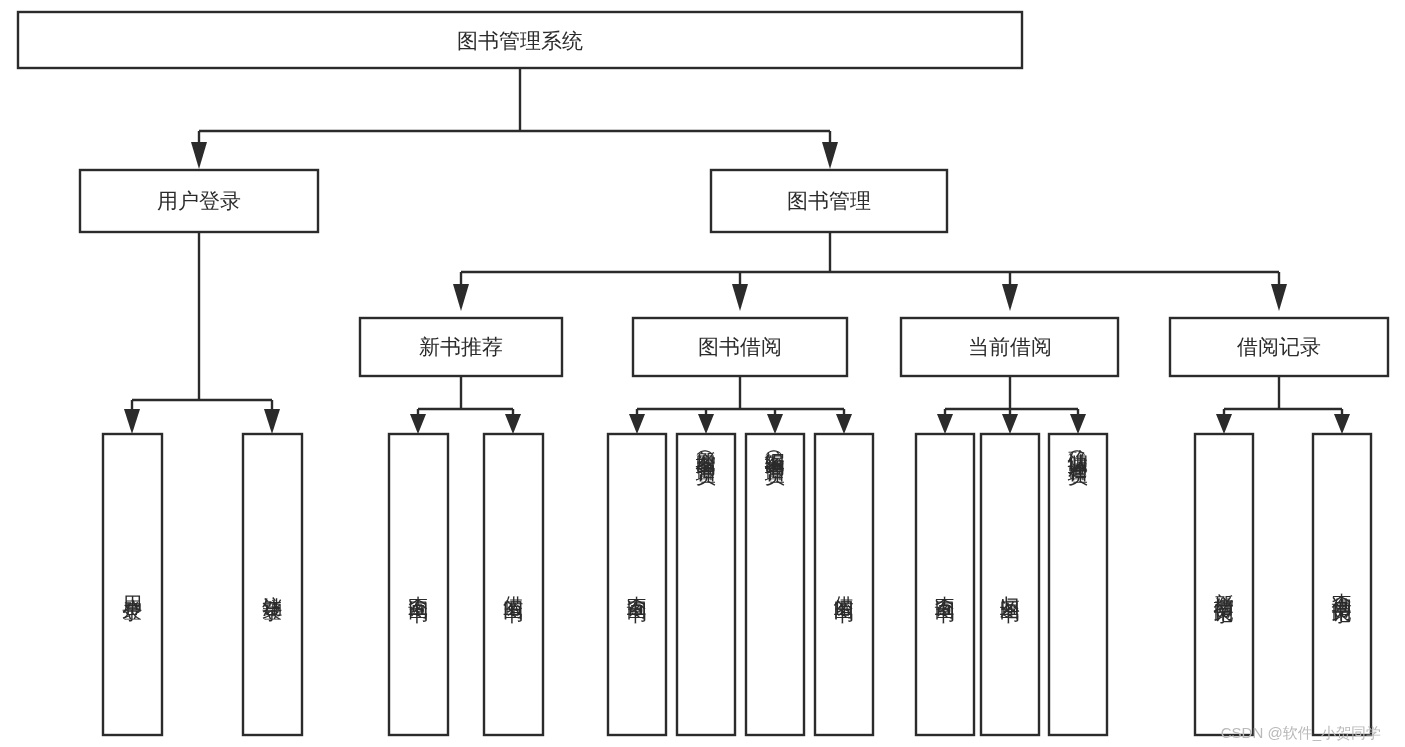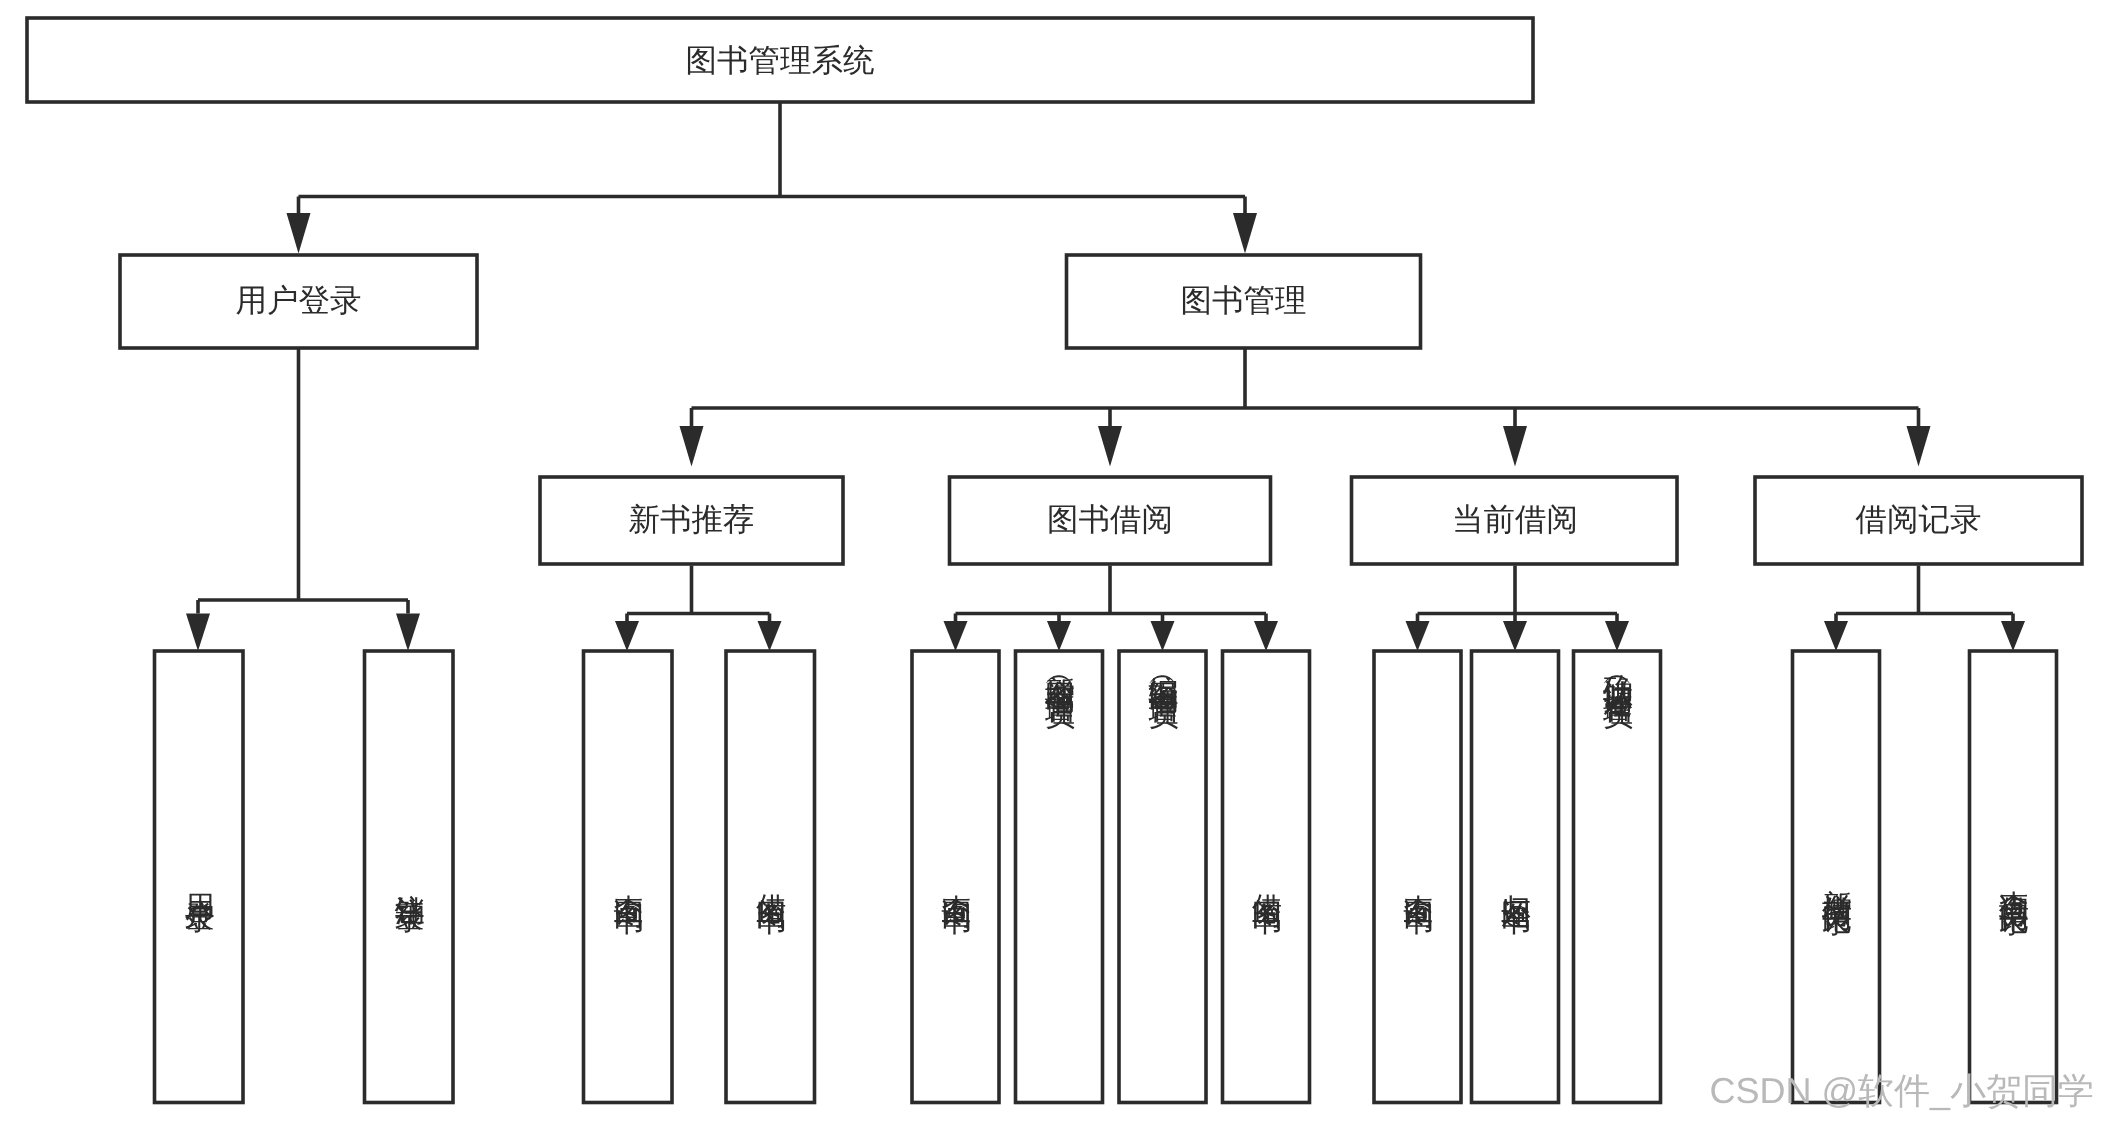--- a/index.html
+++ b/index.html
@@ -62,24 +62,24 @@
     font-family: "Liberation Sans", "DejaVu Sans", sans-serif;
     font-size: 20px;
     line-height: 1.02;
     color: #2b2b2b;
     letter-spacing: 2.5px;
     white-space: nowrap;
     text-align: center;
   }
   .watermark {
     position: absolute;
-    right: 9px;
+    right: 24px;
     bottom: 4px;
     font-family: "Liberation Sans", "DejaVu Sans", sans-serif;
-    font-size: 24px;
+    font-size: 15px;
     color: #b9b9b9;
     white-space: nowrap;
     user-select: none;
   }
 </style>
 </head>
 <body>
 
 <div id="diagram-root">
 

